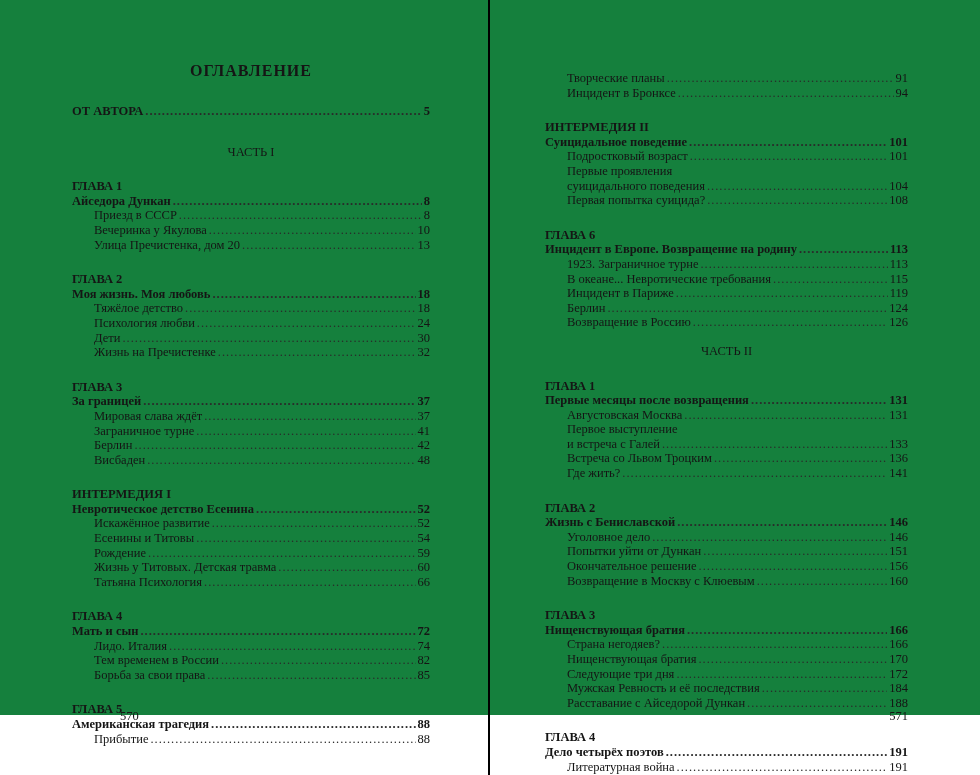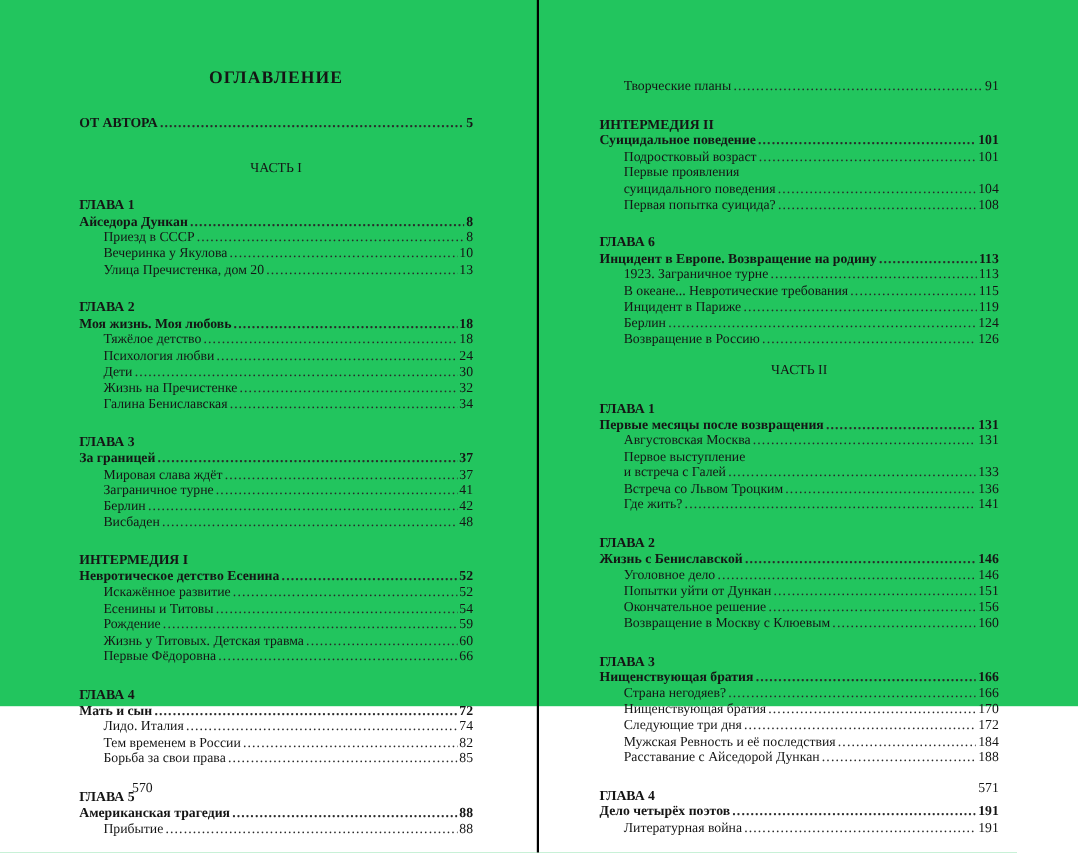--- a/index.html
+++ b/index.html
@@ -4,21 +4,21 @@
 <style>
   * { margin: 0; padding: 0; box-sizing: border-box; }
   html, body { background: #ffffff; }
   body {
     width: 980px; height: 775px;
     font-family: "Liberation Serif", "DejaVu Serif", serif;
     color: #151515;
     position: relative;
     overflow: hidden;
   }
-  .spread { position: relative; width: 980px; height: 642px; background: #22c55e; }
+  .spread { position: relative; width: 980px; height: 715px; background: #15803d; }
   .divider {
     position: absolute; left: 488px; top: 0;
     width: 2px; height: 775px; background: #000000;
   }
   .page { position: absolute; font-size: 12.5px; line-height: 14.6px; }
   .page-left  { left: 72px;  top: 62px; width: 358px; }
   .page-right { left: 545px; top: 71px; width: 363px; }
   .toc-title {
     font-size: 16px; font-weight: bold; text-align: center;
     letter-spacing: 1px; margin-bottom: 24px; line-height: 18px;
@@ -103,25 +103,20 @@
         <div class="row sub">
           <span class="txt">Дети</span>
           <span class="dots"></span>
           <span class="pg">30</span>
         </div>
         <div class="row sub">
           <span class="txt">Жизнь на Пречистенке</span>
           <span class="dots"></span>
           <span class="pg">32</span>
         </div>
-        <div class="row sub">
-          <span class="txt">Галина Бениславская</span>
-          <span class="dots"></span>
-          <span class="pg">34</span>
-        </div>
         <div class="row label">
           <span class="txt">ГЛАВА 3</span>
         </div>
         <div class="row bold">
           <span class="txt">За границей</span>
           <span class="dots"></span>
           <span class="pg">37</span>
         </div>
         <div class="row sub">
           <span class="txt">Мировая слава ждёт</span>
@@ -165,21 +160,21 @@
           <span class="txt">Рождение</span>
           <span class="dots"></span>
           <span class="pg">59</span>
         </div>
         <div class="row sub">
           <span class="txt">Жизнь у Титовых. Детская травма</span>
           <span class="dots"></span>
           <span class="pg">60</span>
         </div>
         <div class="row sub">
-          <span class="txt">Первые Фёдоровна</span>
+          <span class="txt">Татьяна Психология</span>
           <span class="dots"></span>
           <span class="pg">66</span>
         </div>
         <div class="row label">
           <span class="txt">ГЛАВА 4</span>
         </div>
         <div class="row bold">
           <span class="txt">Мать и сын</span>
           <span class="dots"></span>
           <span class="pg">72</span>
@@ -215,20 +210,25 @@
       </div>
   </section>
 
   <section class="page page-right">
     <div id="right-entries">
         <div class="row sub">
           <span class="txt">Творческие планы</span>
           <span class="dots"></span>
           <span class="pg">91</span>
         </div>
+        <div class="row sub">
+          <span class="txt">Инцидент в Бронксе</span>
+          <span class="dots"></span>
+          <span class="pg">94</span>
+        </div>
         <div class="row label">
           <span class="txt">ИНТЕРМЕДИЯ II</span>
         </div>
         <div class="row bold">
           <span class="txt">Суицидальное поведение</span>
           <span class="dots"></span>
           <span class="pg">101</span>
         </div>
         <div class="row sub">
           <span class="txt">Подростковый возраст</span>

